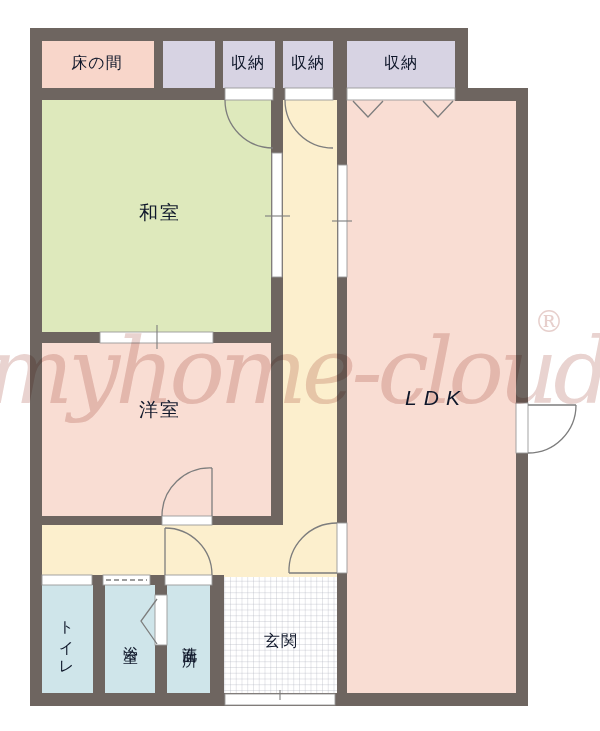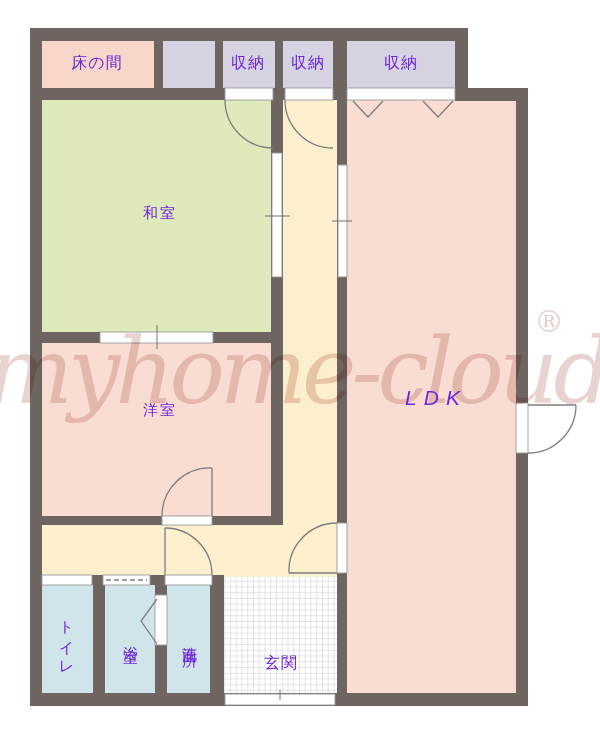--- a/index.html
+++ b/index.html
@@ -5,22 +5,22 @@
   html,body{margin:0;padding:0;background:#fff;}
   #stage{position:relative;width:600px;height:731px;background:#fff;overflow:hidden;
          font-family:"Liberation Sans","DejaVu Sans",sans-serif;}
   #plan-svg{position:absolute;left:0;top:0;z-index:1;}
   .wall{fill:var(--wall);}
   .open{fill:#ffffff;stroke:var(--open_line);stroke-width:0.9;}
   .doorline{stroke:var(--door_line);stroke-width:1.3;fill:none;}
   .tick{stroke:var(--door_line);stroke-width:1.1;}
   #gridpat path{stroke:var(--grid_line);stroke-width:0.6;fill:none;}
   .lbl{position:absolute;z-index:10;transform:translate(-50%,-50%);
-       color:#6d28d9;font-weight:500;white-space:nowrap;}
-  .lbl-room{font-size:15px;letter-spacing:2px;}
+       color:#0f172a;font-weight:500;white-space:nowrap;}
+  .lbl-room{font-size:19px;letter-spacing:2px;}
   .lbl-small{font-size:16px;letter-spacing:1px;}
   .lbl-ldk{font-size:21px;letter-spacing:7px;font-style:italic;}
   .vert{writing-mode:vertical-rl;text-orientation:upright;font-size:15px;letter-spacing:3px;}
   #watermark{position:absolute;left:-14px;top:318px;z-index:5;
        font-family:"DejaVu Serif","Liberation Serif",serif;font-style:italic;
        font-size:92px;letter-spacing:-5px;white-space:nowrap;
        color:var(--watermark);opacity:0.42;mix-blend-mode:multiply;pointer-events:none;}
   #watermark-r{position:absolute;left:534px;top:304px;z-index:5;
        font-family:"DejaVu Serif","Liberation Serif",serif;
        font-size:30px;color:var(--watermark);opacity:0.45;mix-blend-mode:multiply;pointer-events:none;}
@@ -118,18 +118,18 @@
   <div id="watermark">myhome-cloud</div>
   <div id="watermark-r">®</div>
 
   <div class="lbl lbl-small" style="left:97px;top:63px">床の間</div>
   <div class="lbl lbl-small" style="left:248px;top:63px">収納</div>
   <div class="lbl lbl-small" style="left:308px;top:63px">収納</div>
   <div class="lbl lbl-small" style="left:401px;top:63px">収納</div>
   <div class="lbl lbl-room" style="left:160px;top:213px">和室</div>
   <div class="lbl lbl-room" style="left:160px;top:410px">洋室</div>
   <div class="lbl lbl-ldk" style="left:436px;top:398px">LDK</div>
-  <div class="lbl lbl-small" style="left:281px;top:663px">玄関</div>
+  <div class="lbl lbl-small" style="left:281px;top:641px">玄関</div>
   <div class="lbl vert" style="left:66px;top:640px">トイレ</div>
   <div class="lbl vert" style="left:130px;top:637px">浴室</div>
   <div class="lbl vert" style="left:189px;top:639px">洗面所</div>
 
 </div>
 
 </body></html>

